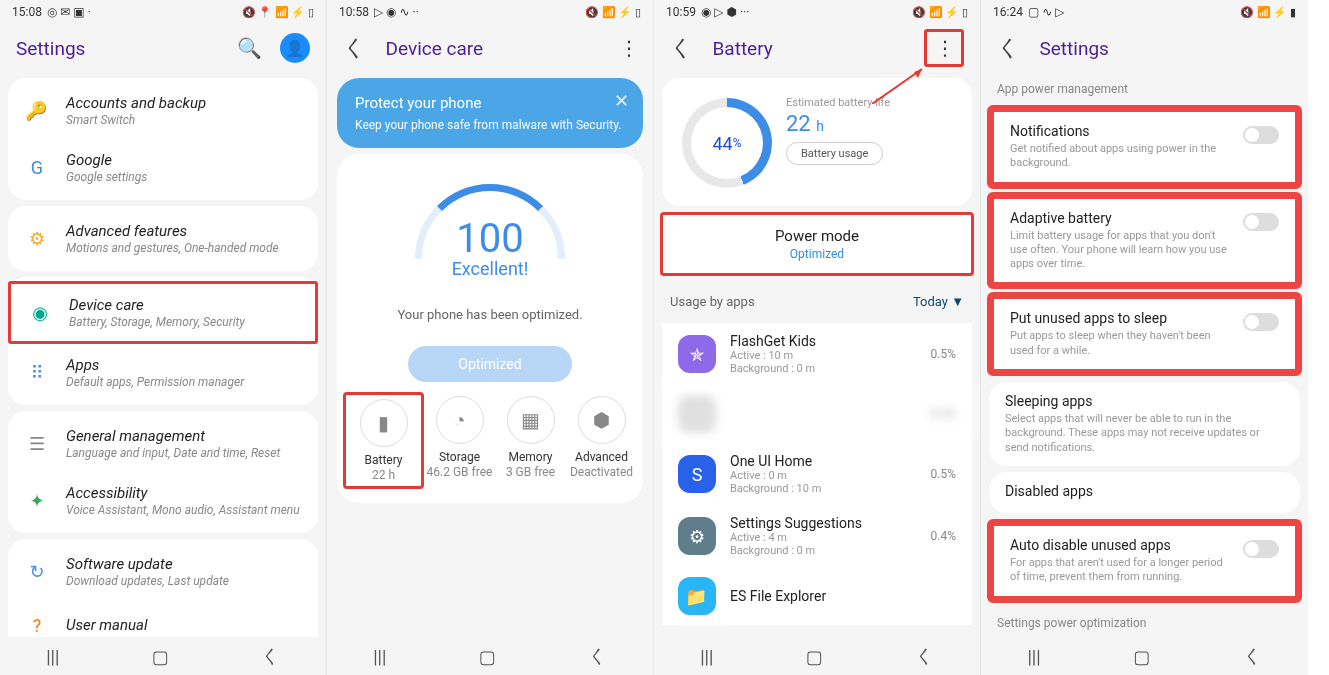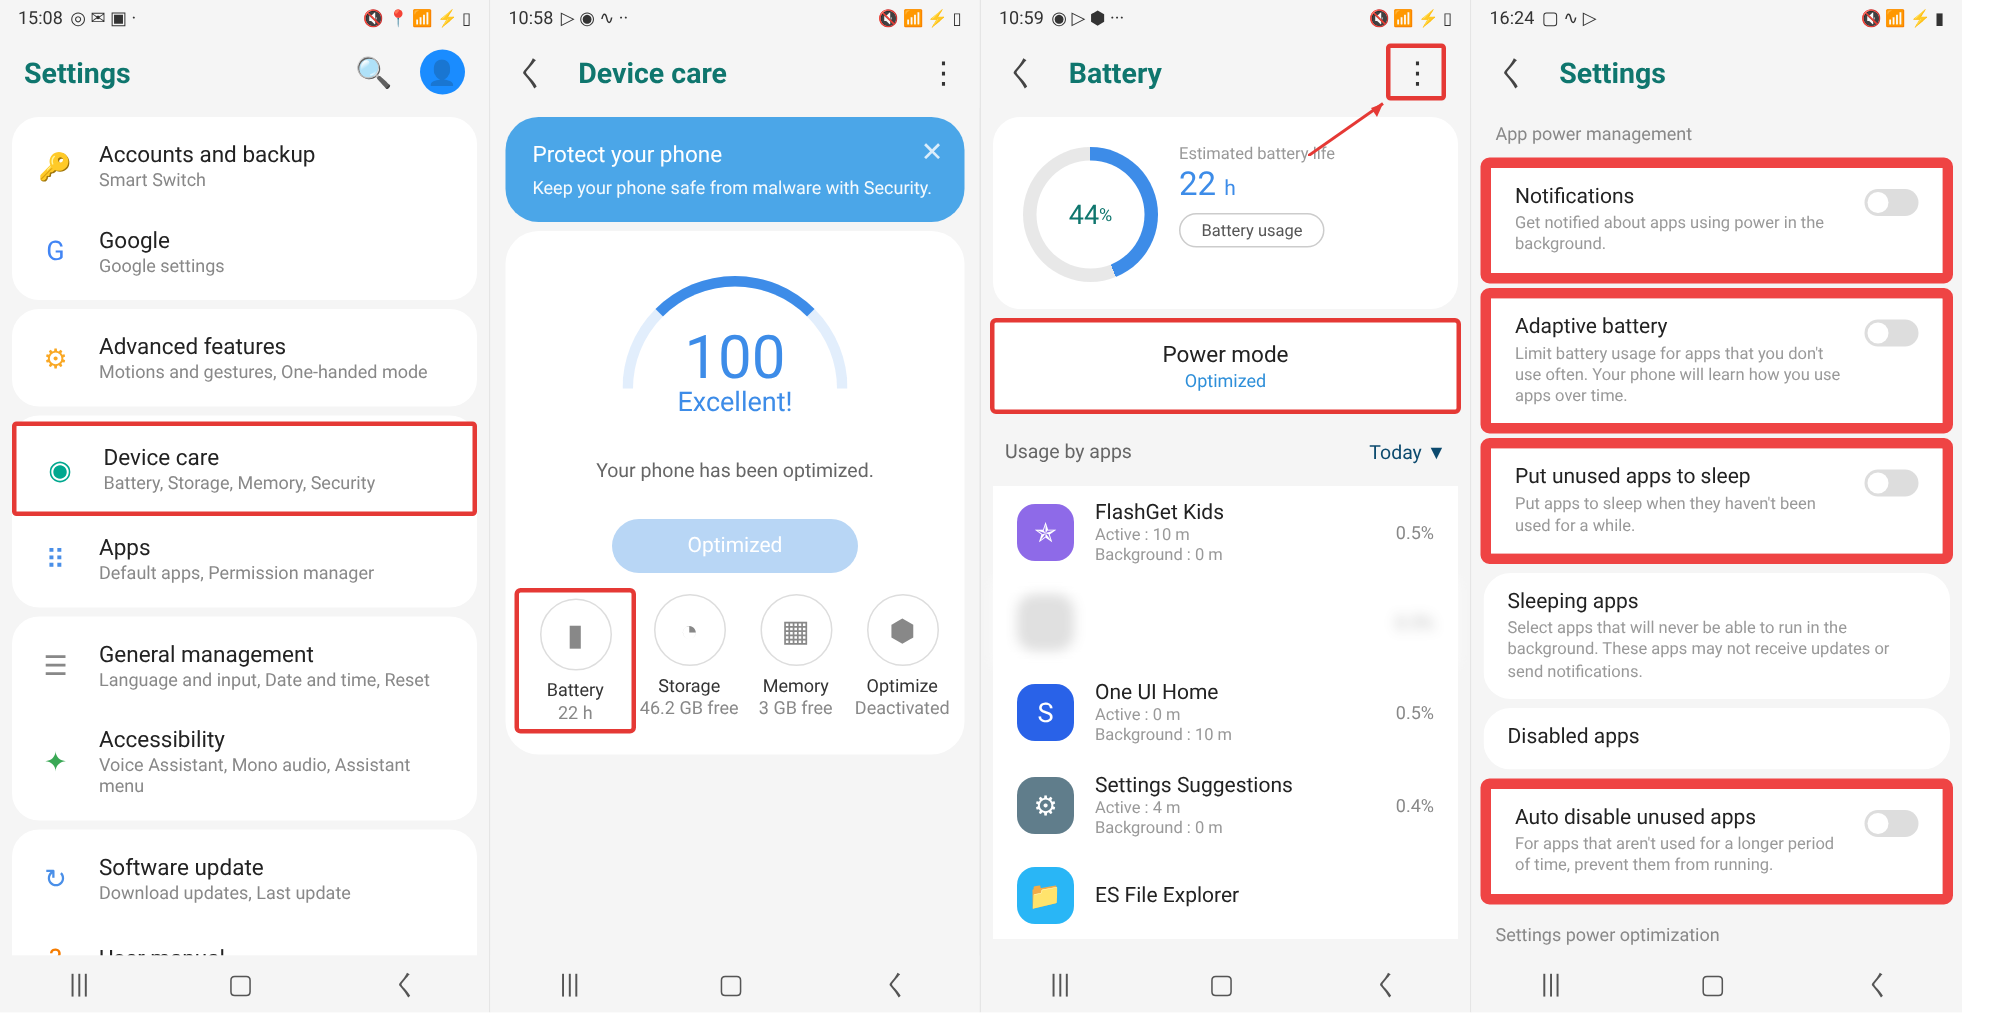--- a/index.html
+++ b/index.html
@@ -2,31 +2,31 @@
 <html><head>
 <meta charset="utf-8">
 <style>
 *{margin:0;padding:0;box-sizing:border-box;font-family:-apple-system,BlinkMacSystemFont,'Segoe UI',Roboto,sans-serif;}
 body{background:#fff;width:1329px;height:675px;display:flex;overflow:hidden;}
 .screen{width:327px;height:675px;background:#f5f5f5;position:relative;border-right:1px solid #e5e5e5;display:flex;flex-direction:column;}
 .status-bar{height:24px;display:flex;justify-content:space-between;align-items:center;padding:0 12px;font-size:12px;color:#333;background:#f5f5f5;}
 .status-left{display:flex;gap:5px;align-items:center;}
 .status-right{display:flex;gap:3px;align-items:center;font-size:11px;}
 .header{height:48px;display:flex;align-items:center;padding:0 16px;background:#f5f5f5;}
-.header-title{font-size:19px;font-weight:700;color:#0f766e;}
+.header-title{font-size:19px;font-weight:400;color:#4c1d95;}
 .back-arrow{font-size:22px;margin-right:20px;color:#444;cursor:pointer;}
 .header-actions{margin-left:auto;display:flex;gap:18px;align-items:center;}
 .search-icon{font-size:20px;color:#444;}
 .profile-icon{width:30px;height:30px;border-radius:50%;background:#1a8cff;display:flex;align-items:center;justify-content:center;color:#fff;font-size:16px;}
 .more-icon{font-size:20px;color:#333;letter-spacing:-2px;}
 .content{flex:1;overflow:hidden;}
 .card{background:#fff;border-radius:18px;margin:6px 8px;padding:4px 0;}
 .settings-item{display:flex;align-items:center;padding:12px 16px;}
 .item-icon{width:26px;height:26px;display:flex;align-items:center;justify-content:center;margin-right:16px;font-size:18px;}
-.item-text{flex:1;}
+.item-text{flex:1;font-style:italic;}
 .item-title{font-size:15px;color:#222;}
 .item-sub{font-size:12px;color:#888;margin-top:1px;}
 .highlight-box{border:3px solid #e53935;border-radius:3px;}
 .banner{background:#4ba6e8;border-radius:22px;margin:6px 10px;padding:16px 18px;color:#fff;position:relative;}
 .banner-title{font-size:15px;margin-bottom:6px;}
 .banner-sub{font-size:12px;opacity:0.95;}
 .banner-close{position:absolute;top:12px;right:14px;font-size:18px;opacity:0.8;}
 .score-panel{background:#fff;border-radius:22px;margin:6px 10px;padding:20px 0 14px;text-align:center;}
 .arc-container{position:relative;width:150px;height:75px;margin:10px auto 0;overflow:hidden;}
 .arc{position:absolute;width:150px;height:150px;border-radius:50%;border:7px solid #3d8ce8;border-bottom-color:transparent;border-left-color:transparent;border-right-color:transparent;transform:rotate(0deg);top:0;}
@@ -35,21 +35,21 @@
 .score-label{font-size:18px;color:#3d8ce8;margin-top:-4px;}
 .optimized-text{font-size:13px;color:#666;margin-top:28px;}
 .optimized-btn{background:#b8d6f5;color:#fff;border-radius:22px;padding:10px 50px;font-size:14px;margin:24px auto 6px;display:inline-block;}
 .care-tabs{display:flex;justify-content:space-around;padding:8px 6px 0;}
 .care-tab{text-align:center;flex:1;}
 .tab-icon-box{width:48px;height:48px;border-radius:50%;border:1px solid #ddd;margin:0 auto 6px;display:flex;align-items:center;justify-content:center;font-size:20px;color:#888;}
 .tab-name{font-size:12px;color:#333;}
 .tab-val{font-size:12px;color:#888;margin-top:1px;}
 .care-tab.hl{border:3px solid #e53935;border-radius:4px;padding:4px 2px;margin-top:-4px;}
 .battery-ring{width:90px;height:90px;border-radius:50%;background:conic-gradient(#3d8ce8 0deg 158deg,#e8e8e8 158deg 360deg);display:flex;align-items:center;justify-content:center;margin:8px 0 0 10px;}
-.battery-ring-inner{width:72px;height:72px;border-radius:50%;background:#fff;display:flex;align-items:center;justify-content:center;font-size:18px;color:#0f766e;}
+.battery-ring-inner{width:72px;height:72px;border-radius:50%;background:#fff;display:flex;align-items:center;justify-content:center;font-size:18px;color:#1d4ed8;}
 .bat-top{display:flex;padding:12px 10px 18px;background:#fff;border-radius:18px;margin:6px 8px;}
 .bat-info{margin-left:14px;flex:1;}
 .bat-est-label{font-size:11px;color:#999;margin-top:6px;}
 .bat-est-val{font-size:22px;color:#3d8ce8;margin-top:2px;}
 .bat-usage-btn{border:1px solid #ccc;border-radius:14px;padding:4px 14px;font-size:11px;color:#555;display:inline-block;margin-top:6px;}
 .power-mode{padding:12px 16px;background:#fff;border-radius:18px;margin:6px 8px;}
 .pm-title{font-size:15px;color:#222;}
 .pm-val{font-size:12px;color:#2e8fd9;margin-top:2px;}
 .power-mode.hl{border:3px solid #e53935;border-radius:4px;margin:4px 6px;text-align:center;}
 .usage-header{display:flex;justify-content:space-between;padding:14px 16px 8px;font-size:13px;color:#666;}
@@ -216,21 +216,21 @@
     <div class="tab-name">Storage</div>
     <div class="tab-val">46.2 GB free</div>
           </div>
           <div class="care-tab">
             <div class="tab-icon-box">▦</div>
     <div class="tab-name">Memory</div>
     <div class="tab-val">3 GB free</div>
           </div>
           <div class="care-tab">
             <div class="tab-icon-box">⬢</div>
-    <div class="tab-name">Optimize</div>
+    <div class="tab-name">Advanced</div>
     <div class="tab-val">Deactivated</div>
           </div>
         </div>
     </div>
   </div>
   <div class="nav-bar">
     <span class="nav-btn">|||</span>
     <span class="nav-btn">▢</span>
     <span class="nav-btn">く</span>
   </div>

